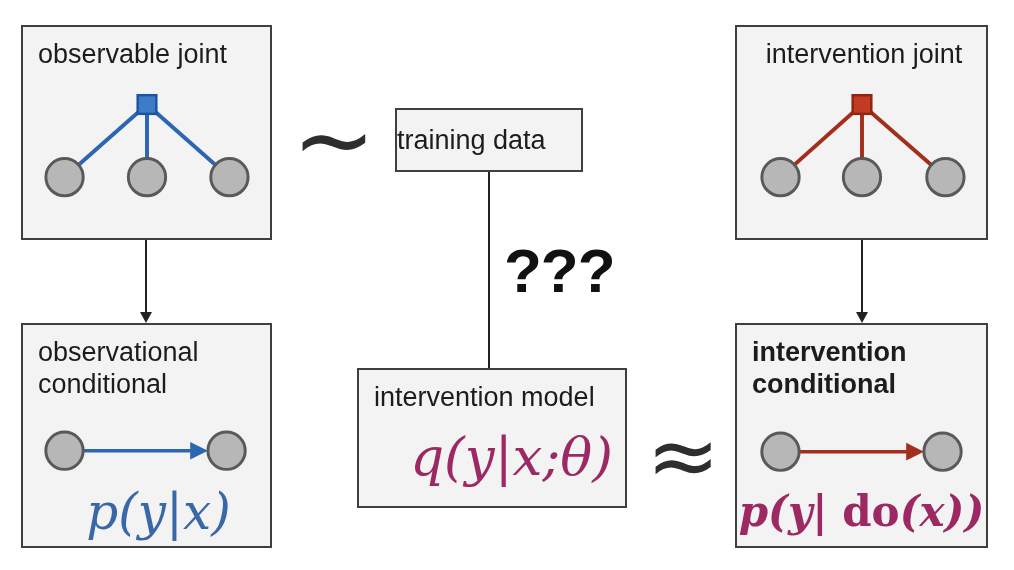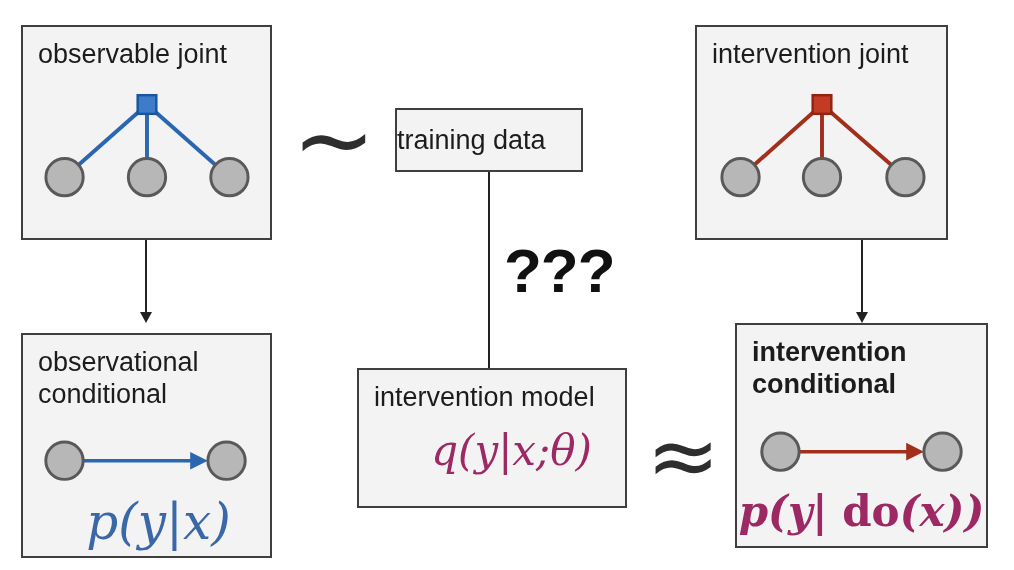--- a/index.html
+++ b/index.html
@@ -11,22 +11,22 @@
     font-family: "Liberation Sans", sans-serif;
     color: var(--text, #1c1c1c);
     overflow: hidden;
   }
   .box {
     position: absolute;
     background: var(--box-fill);
     border: 2px solid var(--box-border);
   }
   #box-observable-joint        { left: 21px;  top: 25px;  width: 251px; height: 215px; }
-  #box-intervention-joint      { left: 695px; top: 25px;  width: 253px; height: 215px; }
-  #box-observational-conditional { left: 21px;  top: 333px; width: 251px; height: 225px; }
+  #box-intervention-joint      { left: 735px; top: 25px;  width: 253px; height: 215px; text-align: center; }
+  #box-observational-conditional { left: 21px;  top: 323px; width: 251px; height: 225px; }
   #box-intervention-conditional  { left: 735px; top: 323px; width: 253px; height: 225px; font-weight: bold; }
   #box-training-data           { left: 395px; top: 108px; width: 188px; height: 64px;
                                  display: flex; align-items: center; justify-content: flex-start; }
   #box-intervention-model      { left: 357px; top: 368px; width: 270px; height: 140px; }
 
   .box-title {
     position: absolute; top: 12px; left: 15px; right: 10px;
     font-size: 27px; line-height: 1.17; color: var(--text);
   }
   .center-label { font-size: 27px; color: var(--text); }
@@ -42,21 +42,21 @@
   .carrow-blue-head { fill: var(--blue-line); }
   .carrow-red-line  { stroke: var(--red-line); stroke-width: 3.5; }
   .carrow-red-head  { fill: var(--red-line); }
 
   .formula {
     position: absolute; left: 0; right: 0; text-align: center;
     font-family: "DejaVu Serif", serif; font-style: italic;
   }
   #formula-obs-cond   { top: 158px; font-size: 50px; color: var(--formula-blue); padding-left: 24px; }
   #formula-int-cond   { top: 162px; font-size: 42px; color: var(--formula-magenta); }
-  #formula-int-model  { top: 56px;  font-size: 42px; color: var(--formula-magenta); margin-left: 39px; }
+  #formula-int-model  { top: 56px;  font-size: 53px; color: var(--formula-magenta); margin-left: 39px; }
   .upright { font-style: normal; }
 
   .rel-symbol {
     position: absolute; display: flex; align-items: center; justify-content: center;
     font-family: "DejaVu Sans", sans-serif; color: var(--symbol);
   }
   #sym-tilde  { left: 292px; top: 94px;  width: 84px; height: 90px; font-size: 100px; }
   #sym-approx { left: 641px; top: 411px; width: 84px; height: 88px; font-size: 88px; }
   #sym-questions {
     position: absolute; left: 504px; top: 240px;

